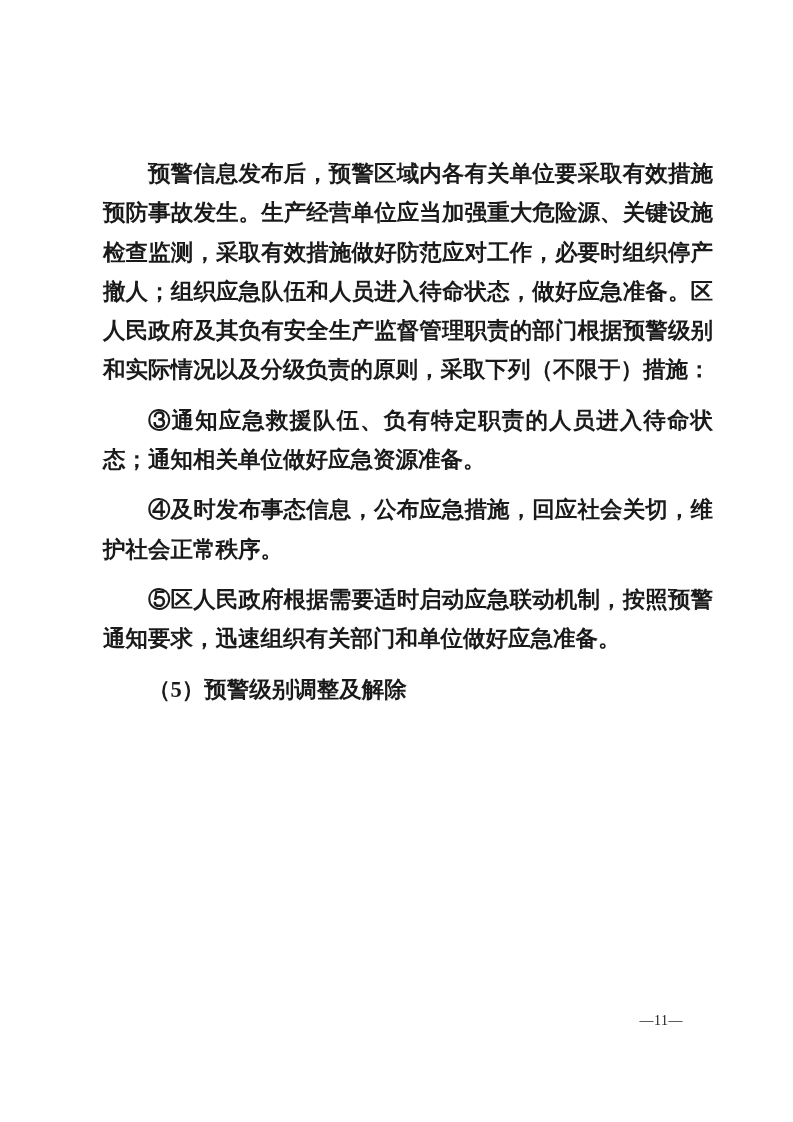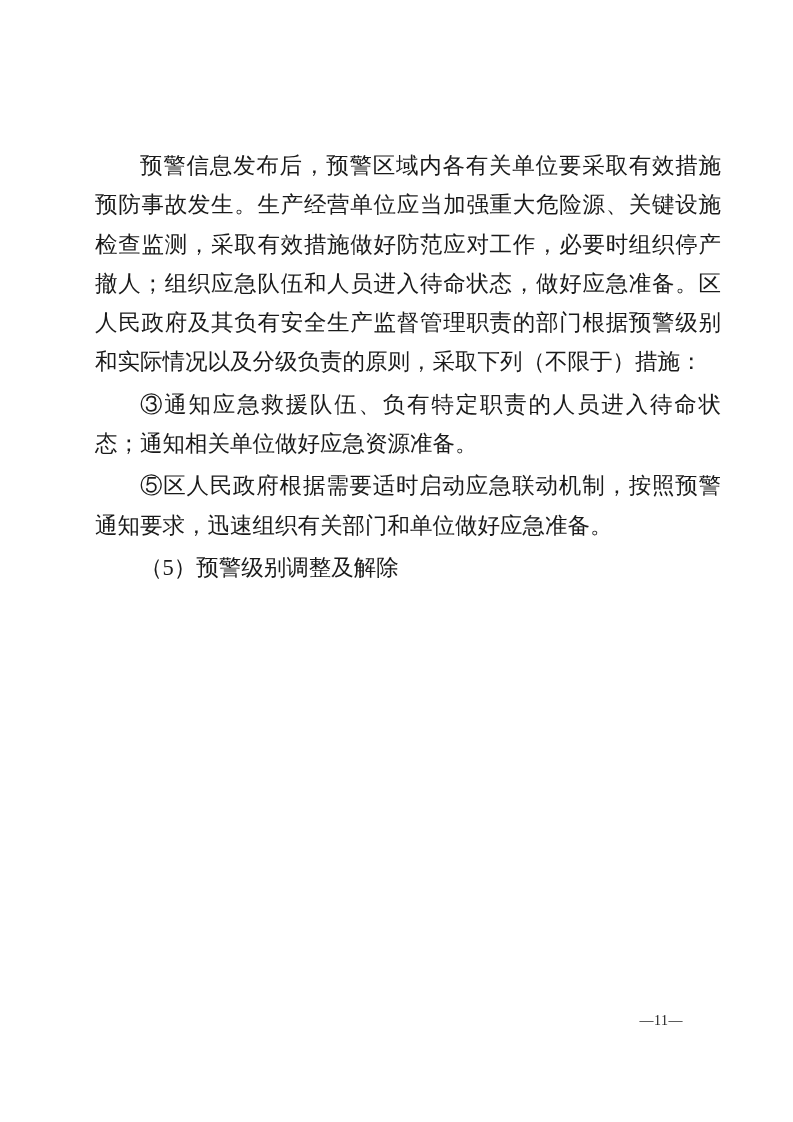--- a/index.html
+++ b/index.html
@@ -16,44 +16,45 @@
     color: #1a1a1a;
     overflow: hidden;
   }
   .content {
     position: absolute;
     left: 92px;
     top: 143px;
     width: 632px;
   }
   .para {
-    margin: 3px;
+    margin: 11px;
     padding: 0;
     font-size: 22.5px;
     line-height: 39.3px;
     text-align: justify;
     text-justify: inter-ideograph;
     text-indent: 2em;
-    font-weight: 400;
+    font-weight: 700;
     word-break: break-all;
   }
   .page-number {
     position: absolute;
     top: 1007px;
     right: 110px;
     font-size: 14px;
     line-height: 28px;
     letter-spacing: 0.5px;
     color: #1a1a1a;
   }
 </style>
 </head>
 <body>
 
 <div class="page">
   <div class="content">
     <p class="para">预警信息发布后，预警区域内各有关单位要采取有效措施预防事故发生。生产经营单位应当加强重大危险源、关键设施检查监测，采取有效措施做好防范应对工作，必要时组织停产撤人；组织应急队伍和人员进入待命状态，做好应急准备。区人民政府及其负有安全生产监督管理职责的部门根据预警级别和实际情况以及分级负责的原则，采取下列（不限于）措施：</p>
     <p class="para">③通知应急救援队伍、负有特定职责的人员进入待命状态；通知相关单位做好应急资源准备。</p>
+    <p class="para">④及时发布事态信息，公布应急措施，回应社会关切，维护社会正常秩序。</p>
     <p class="para">⑤区人民政府根据需要适时启动应急联动机制，按照预警通知要求，迅速组织有关部门和单位做好应急准备。</p>
     <p class="para">（5）预警级别调整及解除</p>
   </div>
   <div class="page-number">—11—</div>
 </div>
 
 </body></html>

